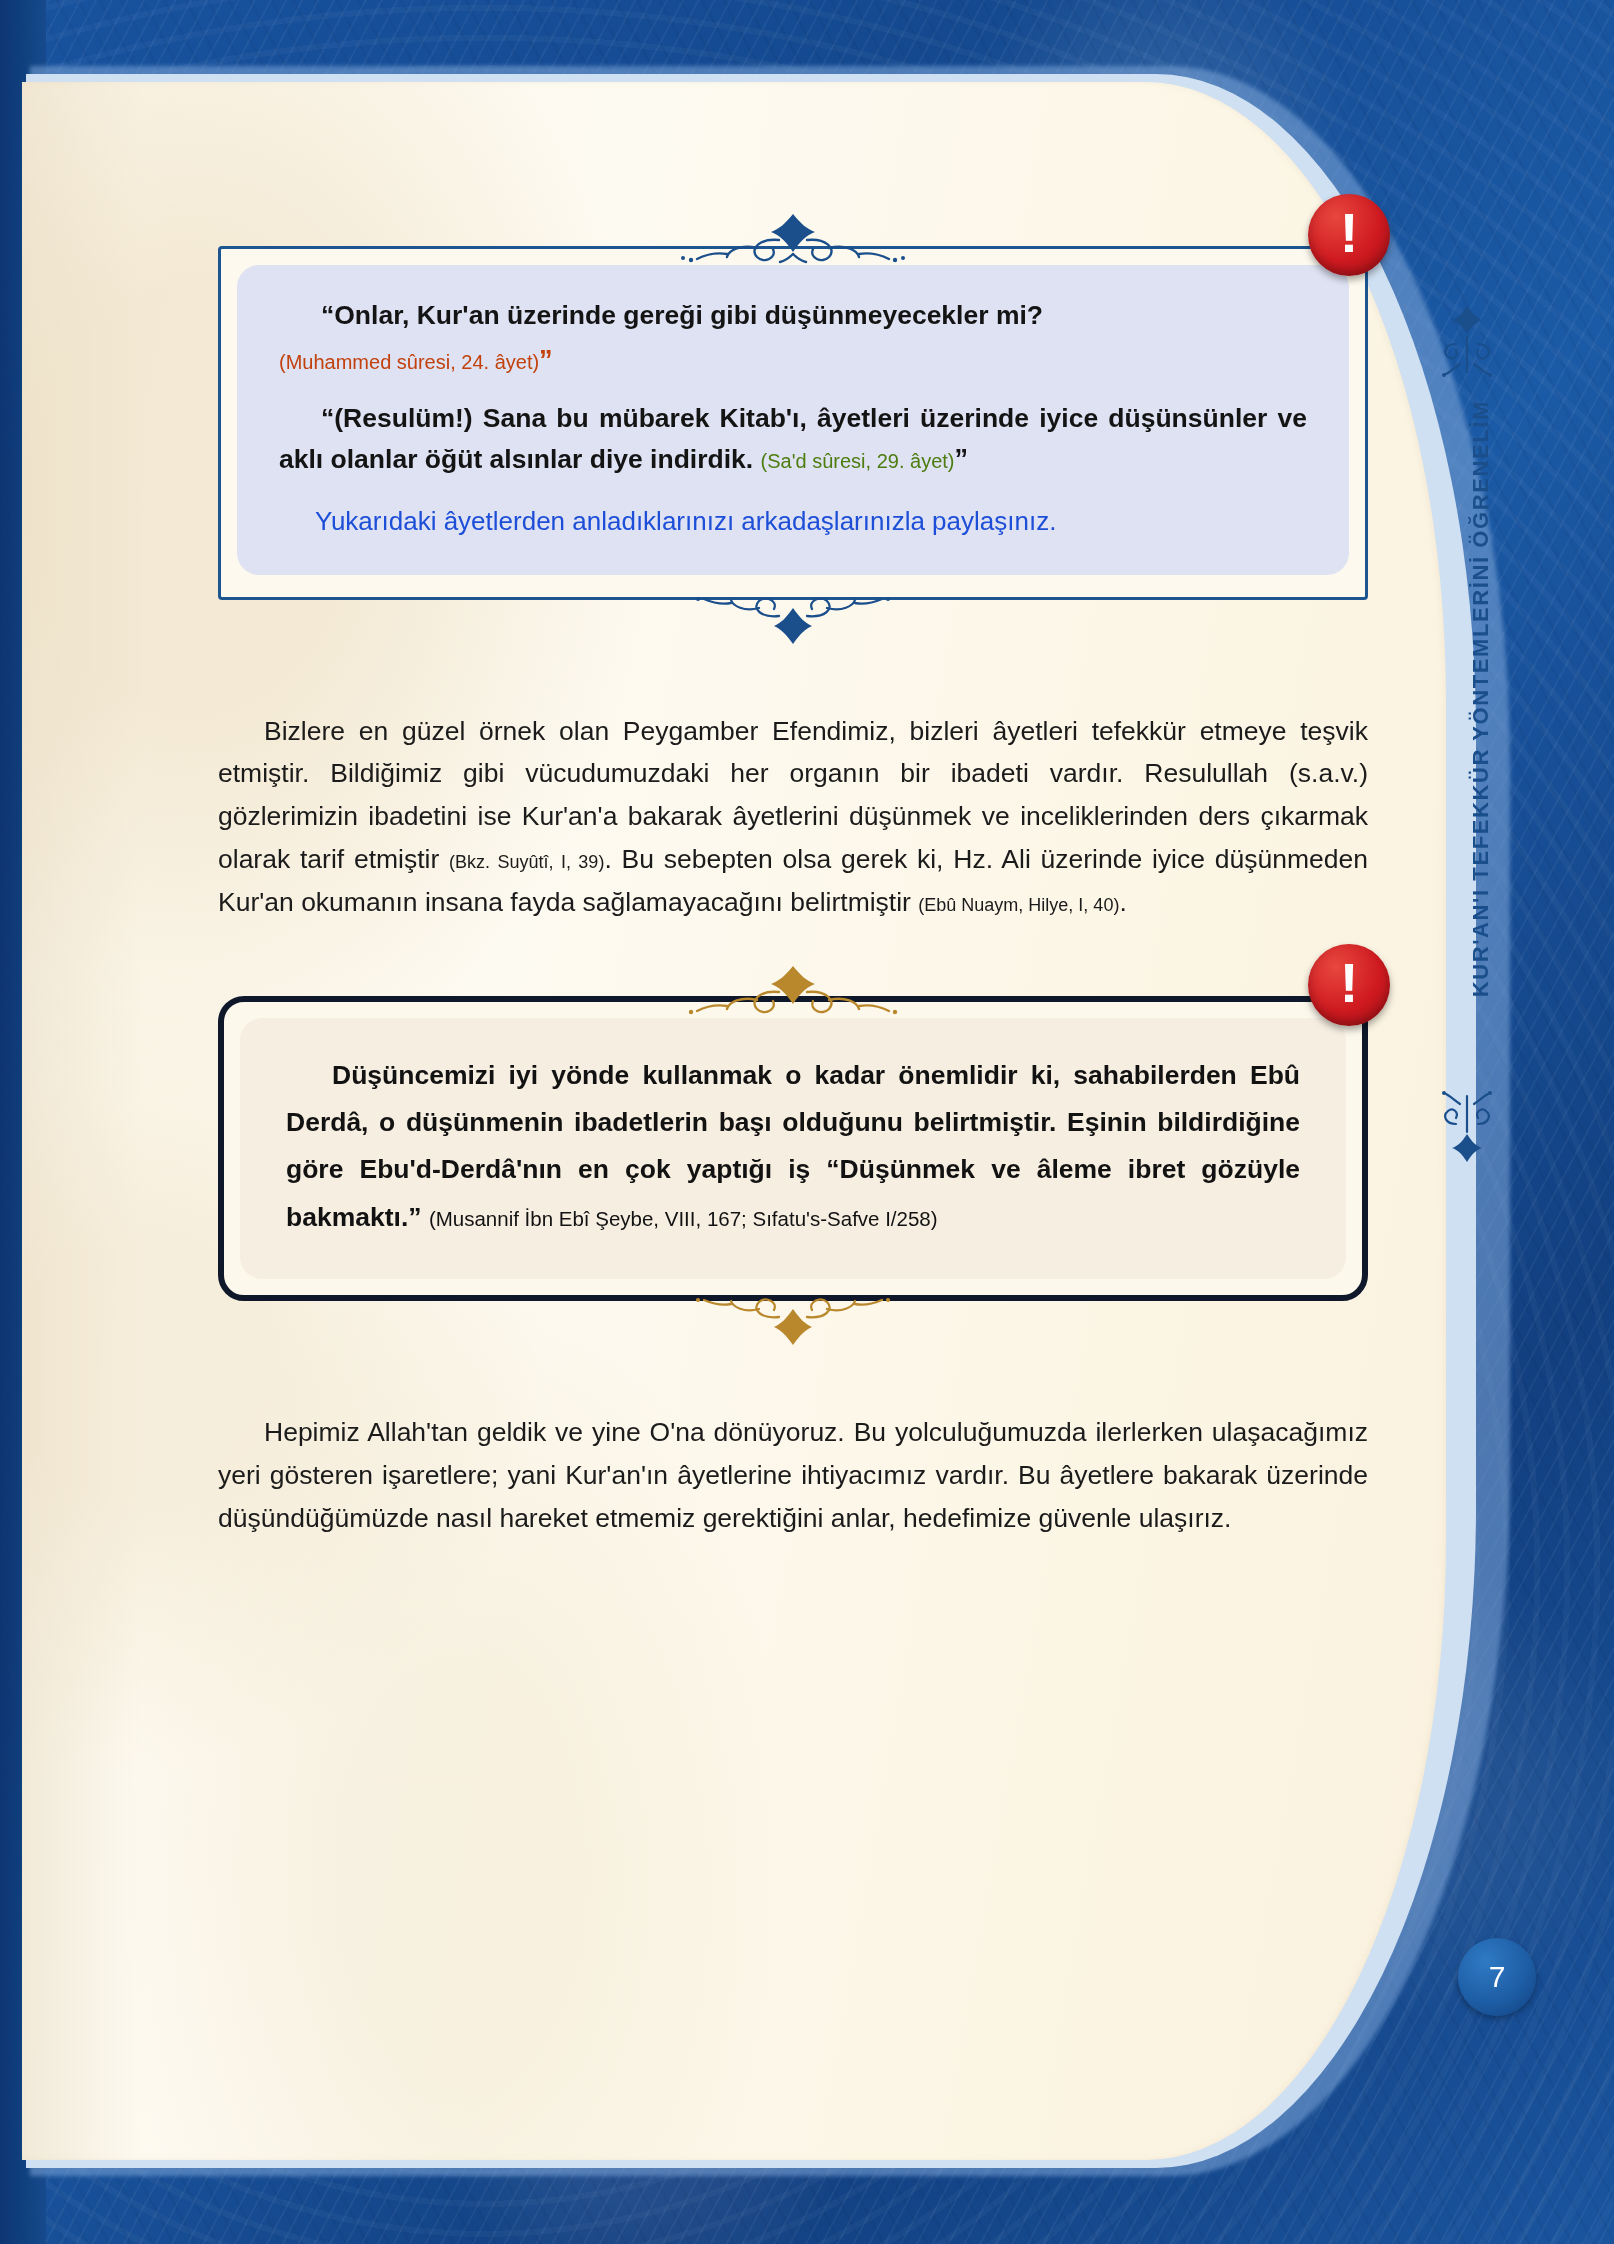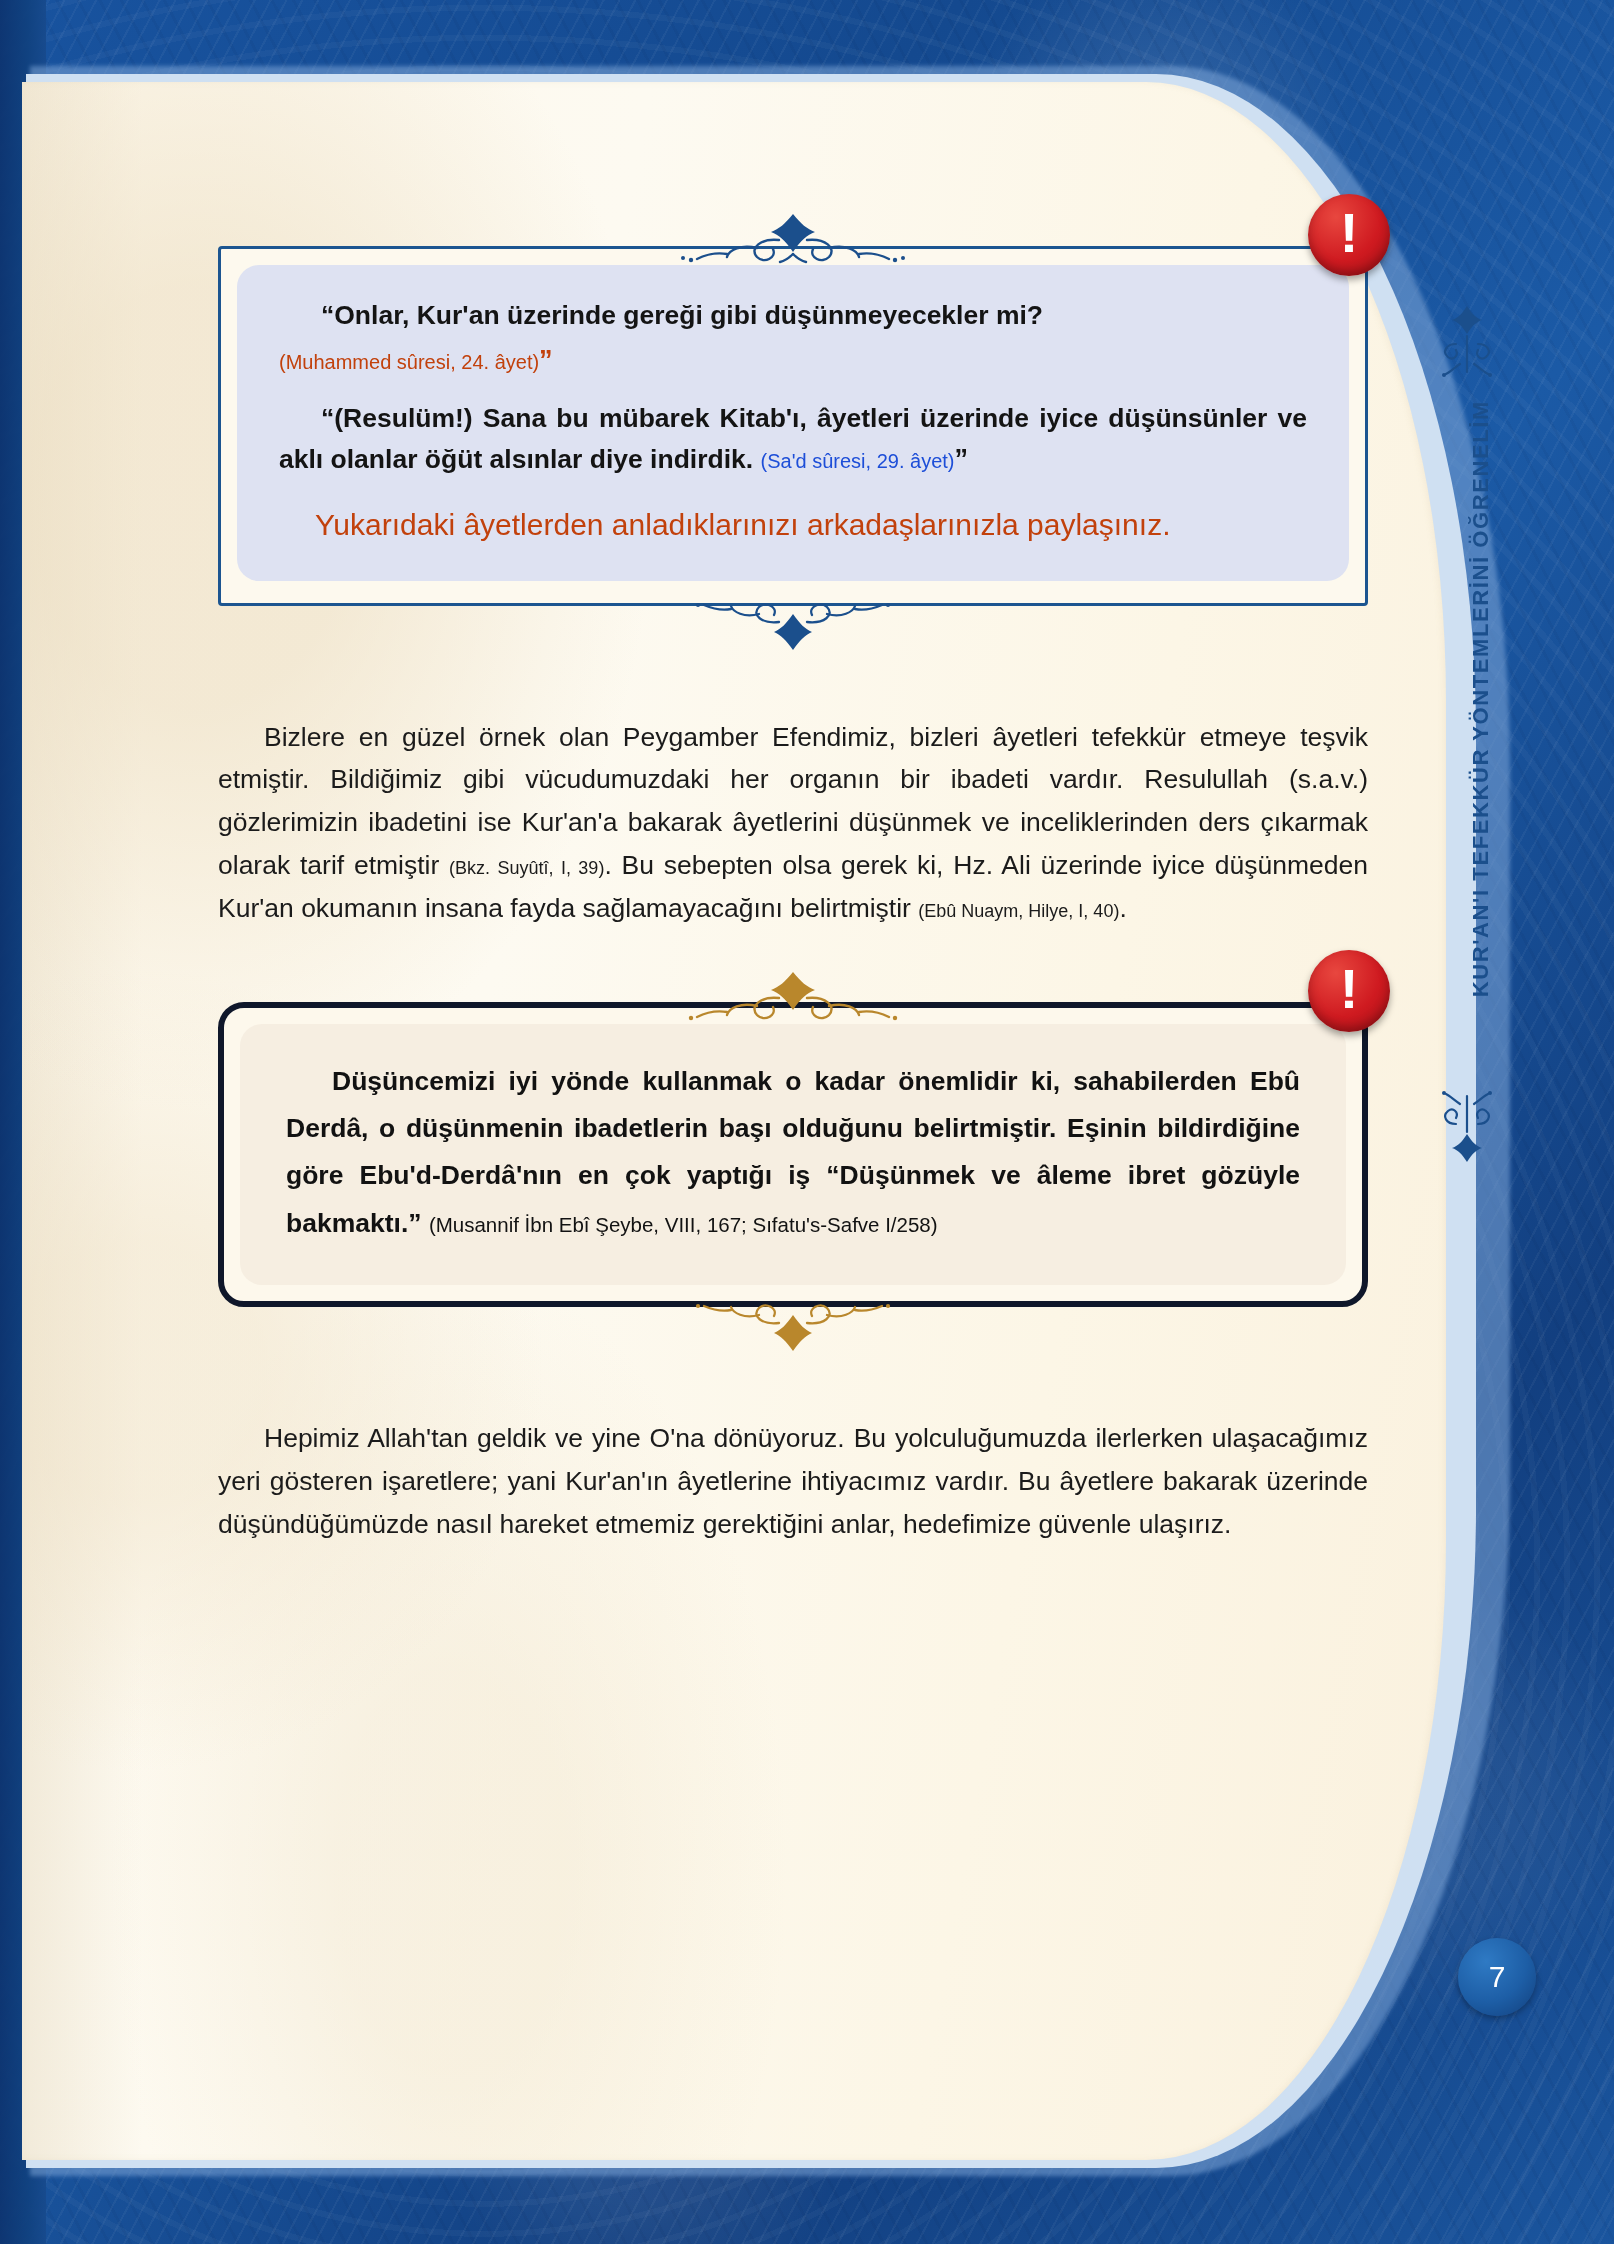--- a/index.html
+++ b/index.html
@@ -129,36 +129,36 @@
     line-height: 1.52;
     color: #141414;
     text-align: justify;
     margin: 0;
   }
   .verse-line.bold { font-weight: bold; }
   .verse-line.indent { text-indent: 42px; }
   .cite {
     font-size: 20px;
     font-weight: normal;
-    color: #1d4ed8;
+    color: #4d7c0f;
   }
   .qmark {
     font-weight: bold;
     font-size: 27px;
   }
   .verse-ref-line {
     margin: 10px 0 22px 0;
     font-size: 20px;
     color: #c2410c;
   }
   .verse-task {
     margin: 22px 0 0 0;
-    font-size: 30px;
+    font-size: 26px;
     line-height: 1.5;
-    color: #c2410c;
+    color: #1d4ed8;
     text-indent: 36px;
   }
 
   
   .badge {
     position: absolute;
     width: 82px; height: 82px;
     border-radius: 50%;
     background: radial-gradient(circle at 34% 28%, #e8473f 0%, #cf1a20 55%, #a30f16 100%);
     box-shadow: 0 4px 7px rgba(0,0,0,0.35), inset 0 -5px 10px rgba(0,0,0,0.25);

